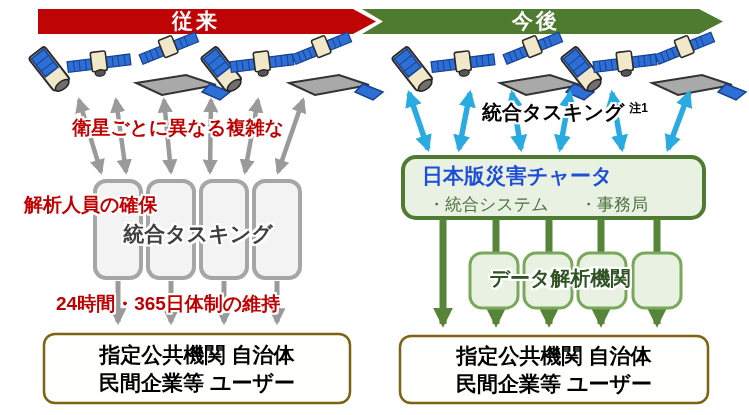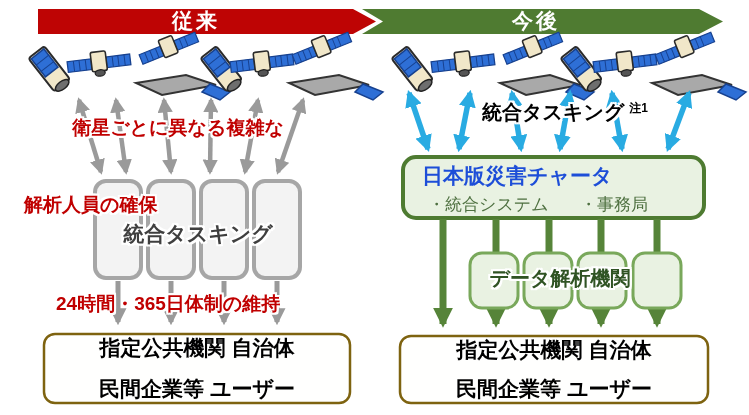--- a/index.html
+++ b/index.html
@@ -28,21 +28,21 @@
   .tasking-label{left:482px;top:99px;color:#000;font-weight:bold;font-size:20px;}
   .tasking-note{font-size:12px;font-weight:bold;vertical-align:7px;margin-left:5px;}
   .charter-title{left:422px;top:162px;width:301px;text-align:left;
     color:#1d4ed8;font-weight:bold;font-size:21px;}
   .charter-item{color:#4E7040;font-size:17px;top:193px;}
   .charter-item.sys{left:428px;}
   .charter-item.off{left:580px;}
   .green-org-label{left:470px;top:265px;width:180px;text-align:center;
     color:#2F5323;font-weight:bold;font-size:20px;}
   .user-box-text{
-    position:absolute;z-index:3;display:flex;flex-direction:column;justify-content:space-between;
+    position:absolute;z-index:3;display:flex;flex-direction:column;justify-content:center;
     align-items:center;color:#000;font-weight:bold;font-size:21px;line-height:28px;text-align:center;
   }
   .user-left{left:44px;top:334px;width:306px;height:69px;}
   .user-right{left:400px;top:336px;width:308px;height:67px;}
 </style>
 </head>
 <body>
 
 <div class="canvas">
 

